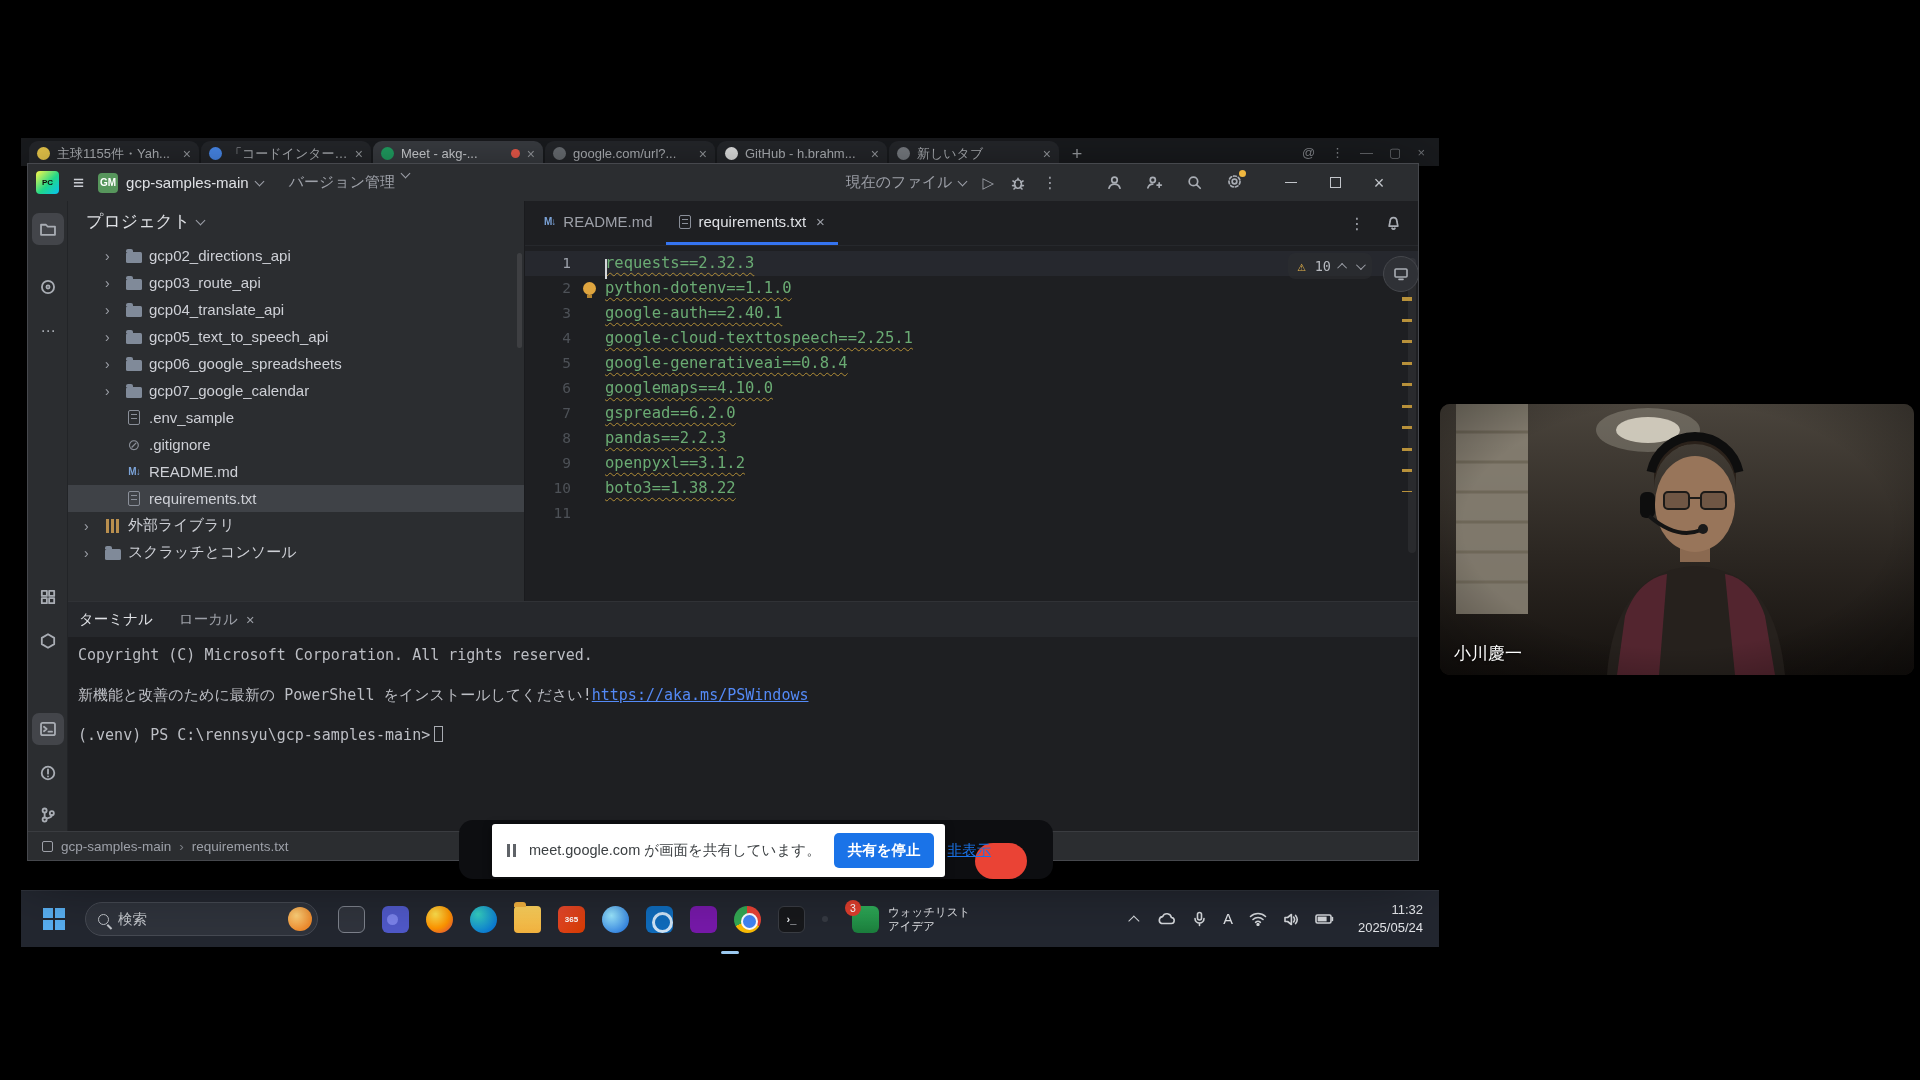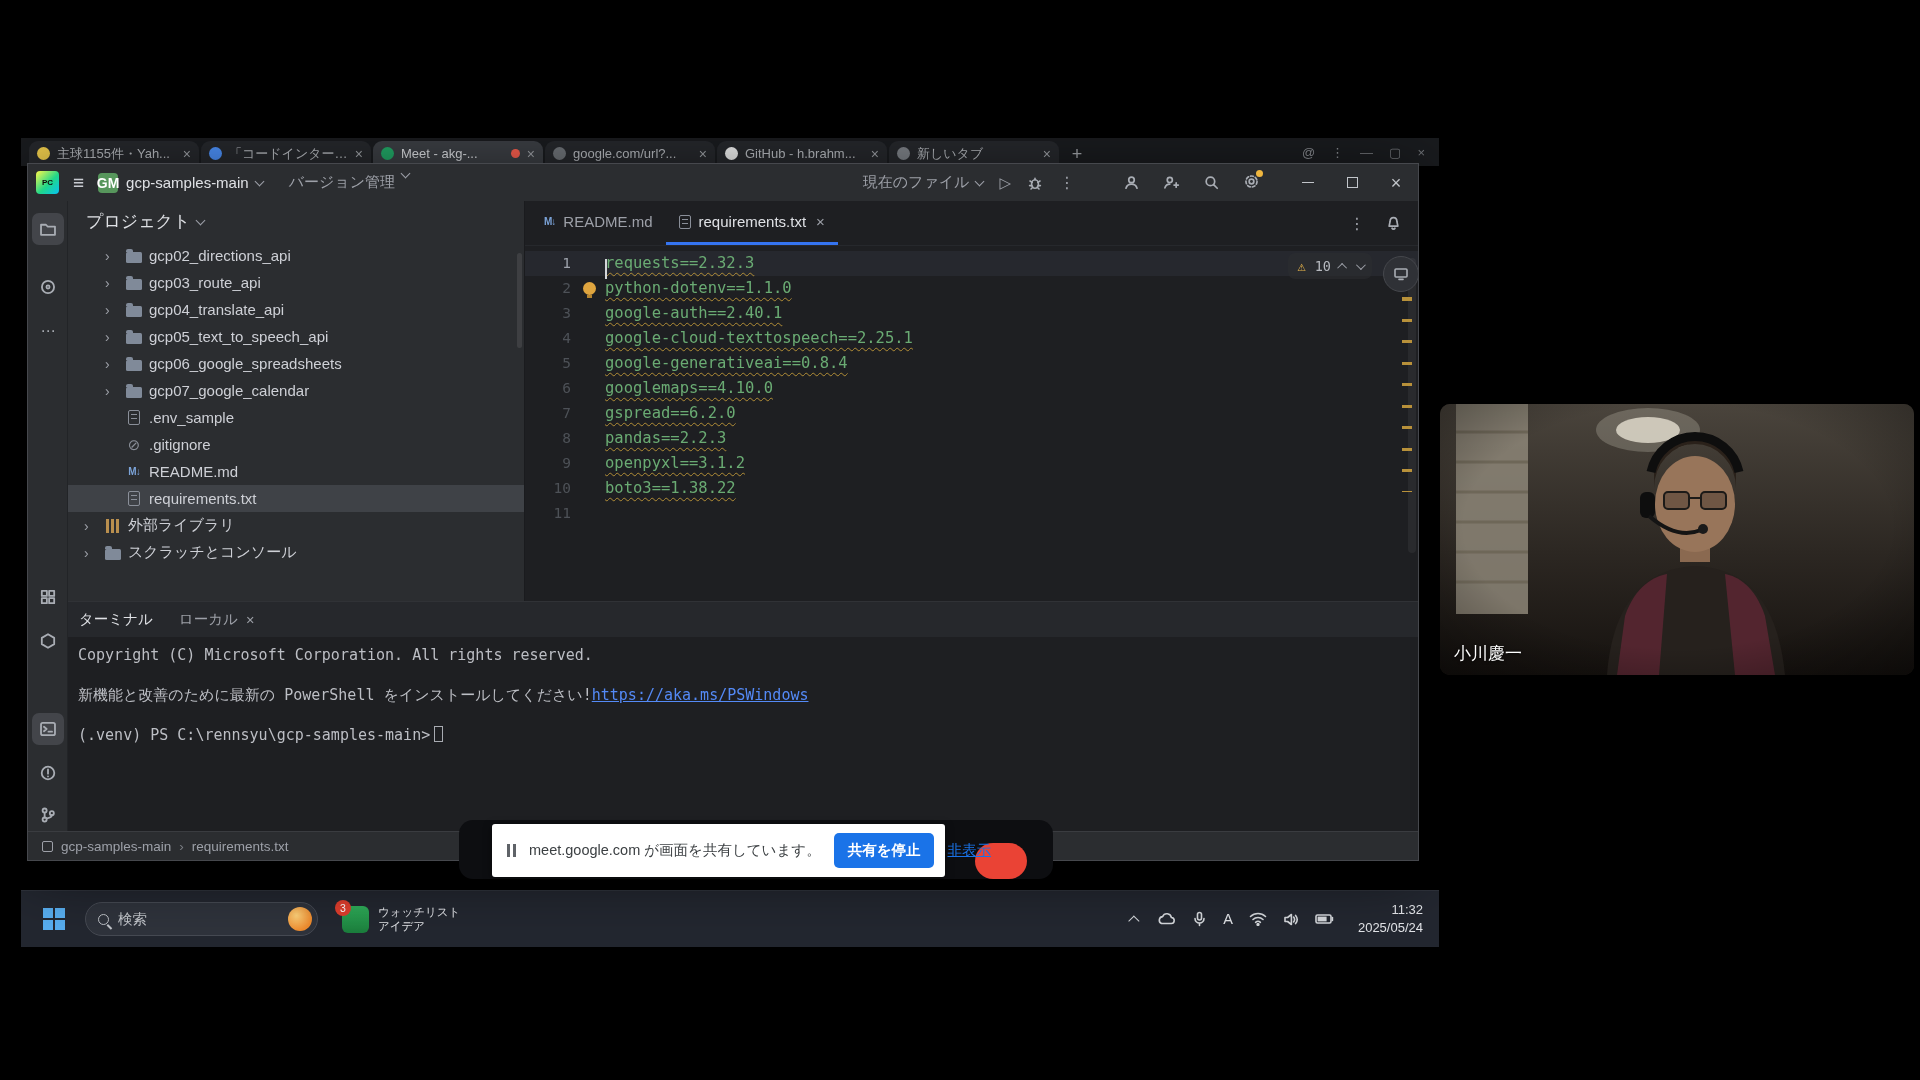--- a/index.html
+++ b/index.html
@@ -15,24 +15,24 @@
   .fav{width:13px;height:13px;border-radius:50%;flex:none}
   .f1{background:#e9c84b}.f2{background:#4a8df2}.f3{background:#21a464}.f4{background:#6c7075}.f5{background:#e8e8e8}.f6{background:#7b7f85}
   .recdot{width:9px;height:9px;border-radius:50%;background:#f25c4c;flex:none}
   .ctab-close{color:#9a9da2;font-size:14px;flex:none}
   .newtab-btn{width:24px;height:24px;color:#9da0a5;font-size:18px;display:flex;align-items:center;justify-content:center;margin-left:4px}
   .strip-right{margin-left:auto;display:flex;align-items:center;gap:16px;color:#85888d;font-size:13px;padding-right:14px;height:100%}
   .wm{opacity:.8}
 
   
   .pc{position:absolute;left:27px;top:163px;width:1392px;height:698px;background:#1e1f22;border:1px solid #46484d;box-shadow:0 12px 60px rgba(0,0,0,.6);z-index:5;font-size:15px}
-  .pc-title{position:absolute;left:0;top:0;right:0;height:37px;background:#2b2d30;display:flex;align-items:center;padding:0 0 0 8px;color:#ced0d6}
+  .pc-title{position:absolute;left:0;top:0;right:0;height:37px;background:#2b2d30;display:flex;align-items:center;padding:0 17px 0 8px;color:#ced0d6}
   .appicon{width:23px;height:23px;border-radius:4px;background:linear-gradient(135deg,#fcf84a 0%,#21d789 55%,#07c3f2 100%);display:flex;align-items:center;justify-content:center;font-size:8px;font-weight:bold;color:#0c0c0c;flex:none}
   .hamb{font-size:19px;color:#c9ccd2;margin:0 14px 0 14px}
-  .projbadge{width:20px;height:20px;border-radius:4px;background:#57965c;color:#fff;font-size:14px;font-weight:bold;display:flex;align-items:center;justify-content:center;margin-right:8px}
+  .projbadge{width:20px;height:20px;border-radius:4px;background:#57965c;color:#fff;font-size:10px;font-weight:bold;display:flex;align-items:center;justify-content:center;margin-right:8px}
   .pname{color:#dfe1e5;font-size:15px}
   .chev{width:7px;height:7px;border-right:1.6px solid #9da0a8;border-bottom:1.6px solid #9da0a8;transform:rotate(45deg);display:inline-block;margin:-3px 0 0 7px}
   .vcs{color:#9da0a8;margin-left:26px;display:flex;align-items:flex-start}
   .rungrp{margin-left:auto;display:flex;align-items:center;color:#9da0a8;gap:16px}
   .runcfg{display:flex;align-items:center}
   .play{color:#9da0a8;font-size:15px}
   .kebab{color:#9da0a8;font-size:16px;letter-spacing:0}
   .tbicons{display:flex;align-items:center;gap:23px;margin-left:48px}
   .gearwrap{position:relative}
   .gdot{position:absolute;right:-3px;top:-3px;width:7px;height:7px;border-radius:50%;background:#f0b73f}
@@ -537,20 +537,37 @@
           <i></i>
           <i></i>
           <i></i>
           <i></i>
         </span>
     </div>
     <div class="searchpill">
       <span class="mag"></span>
       <span>検索</span>
       <span class="weather"></span>
+    </div>
+    <div class="appicons">
+      <span class="ai ai-desktop"></span>
+      <span class="ai ai-teams"></span>
+      <span class="ai ai-firefox"></span>
+      <span class="ai ai-edge"></span>
+      <span class="ai ai-folder"></span>
+      <span class="ai ai-m365">365</span>
+      <span class="ai ai-copilot"></span>
+      <span class="ai ai-outlook"></span>
+      <span class="ai ai-onenote"></span>
+      <span class="ai ai-chrome"></span>
+      <span class="ai ai-terminal">›_</span>
+      <span class="tbactive">
+        <span class="ai ai-pycharm"></span>
+        <span class="runbar"></span>
+      </span>
     </div>
     <div class="widget">
       <span class="widgeticon">
         <span class="wbadge">3</span>
       </span>
       <span class="widgettext">
         <div>ウォッチリスト</div>
         <div>アイデア</div>
       </span>
     </div>

